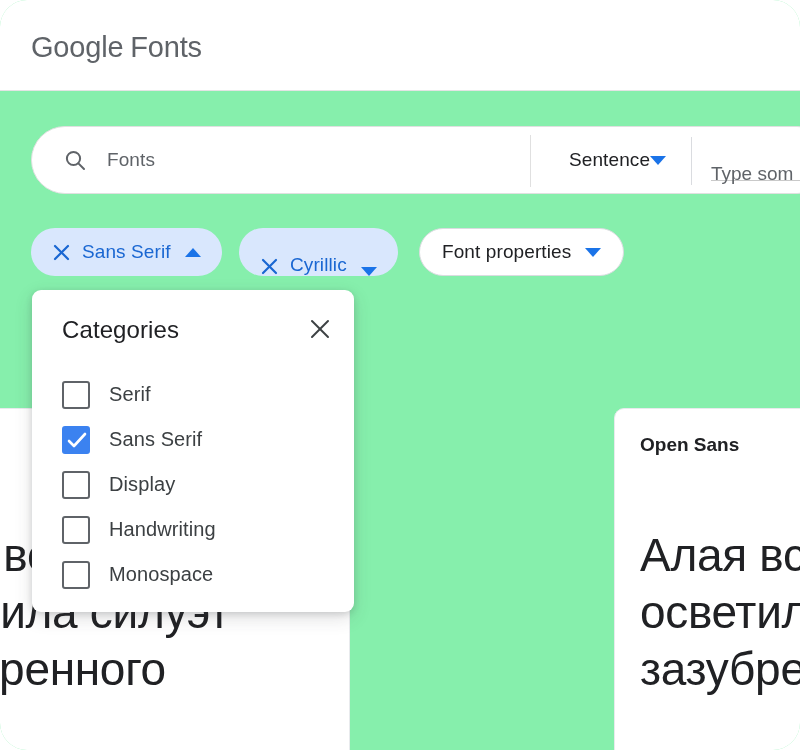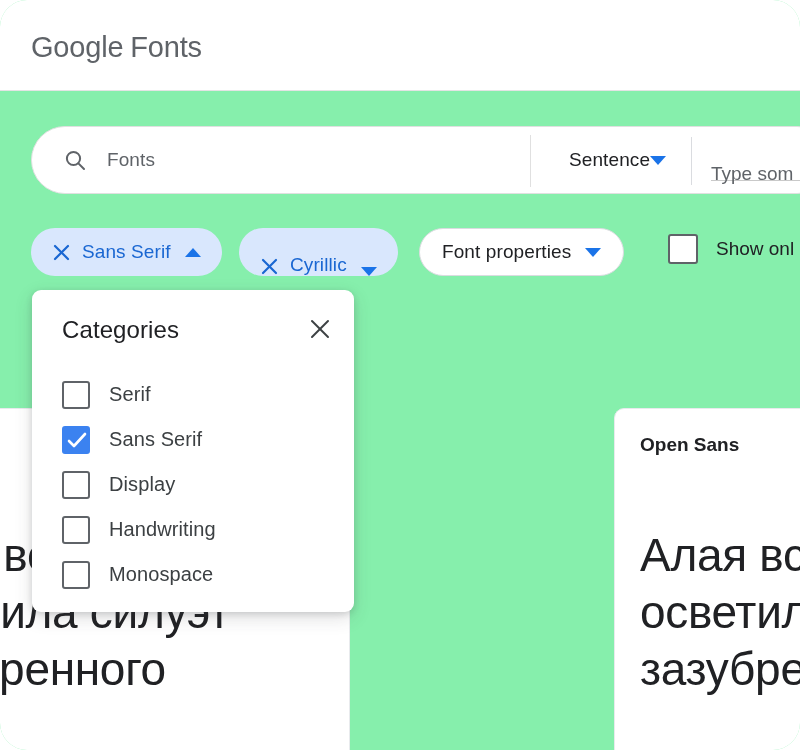--- a/index.html
+++ b/index.html
@@ -200,24 +200,20 @@
       <span class="chip-label-active">Cyrillic</span>
       <span class="tri-down"></span>
     </div>
 
     <div class="chip outline" id="chip-props">
       <span class="chip-label-plain">Font properties</span>
       <span class="tri-down"></span>
     </div>
   </div>
 
-  <div class="showonly">
-    <span class="cb-outline"></span>
-    <span class="showonly-label">Show onl</span>
-  </div>
 
   <div class="card" id="card-1">
     <span class="card-styles">12 styles</span>
     <div class="card-preview">
       <div>Алая вспышка</div>
       <div>осветила силуэт</div>
       <div>зазубренного</div>
     </div>
   </div>
 

